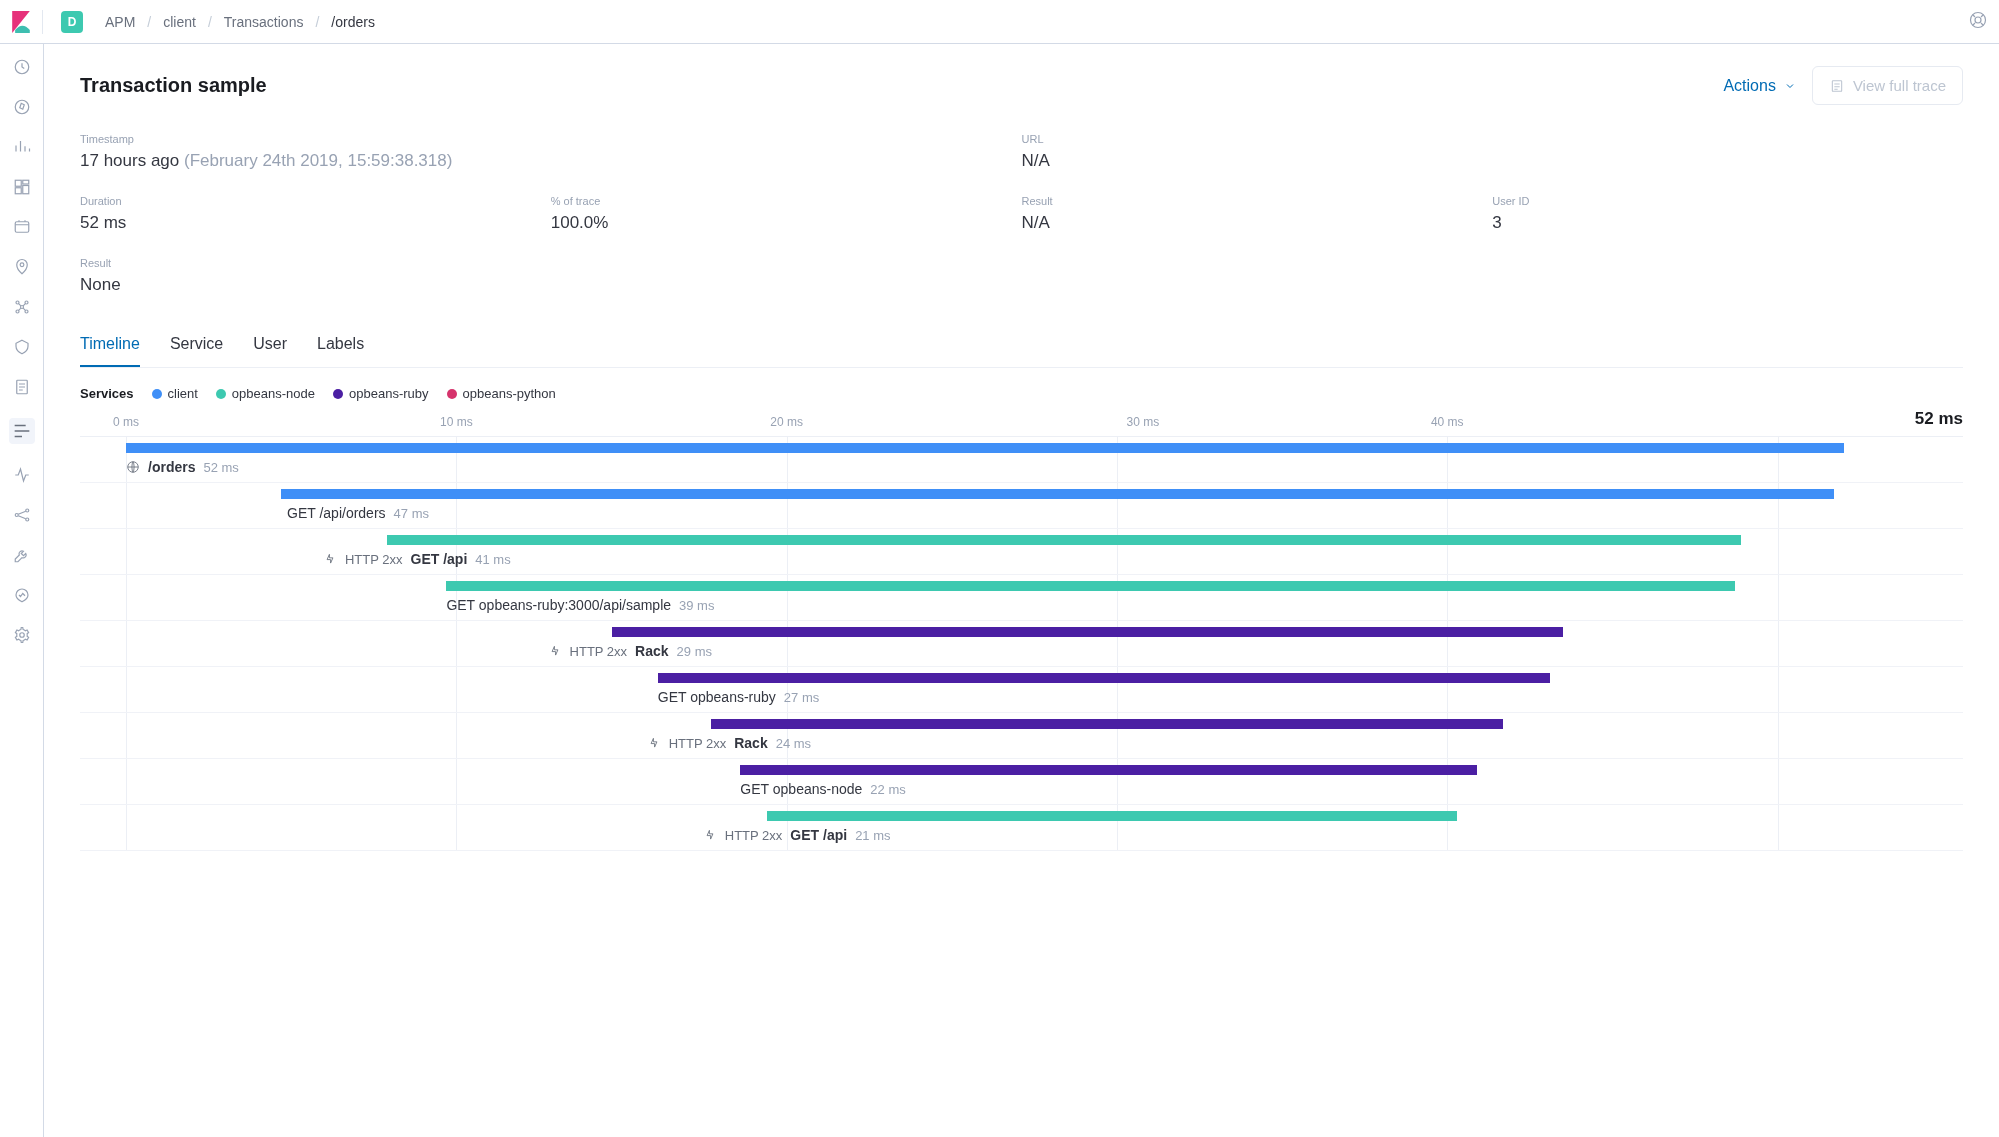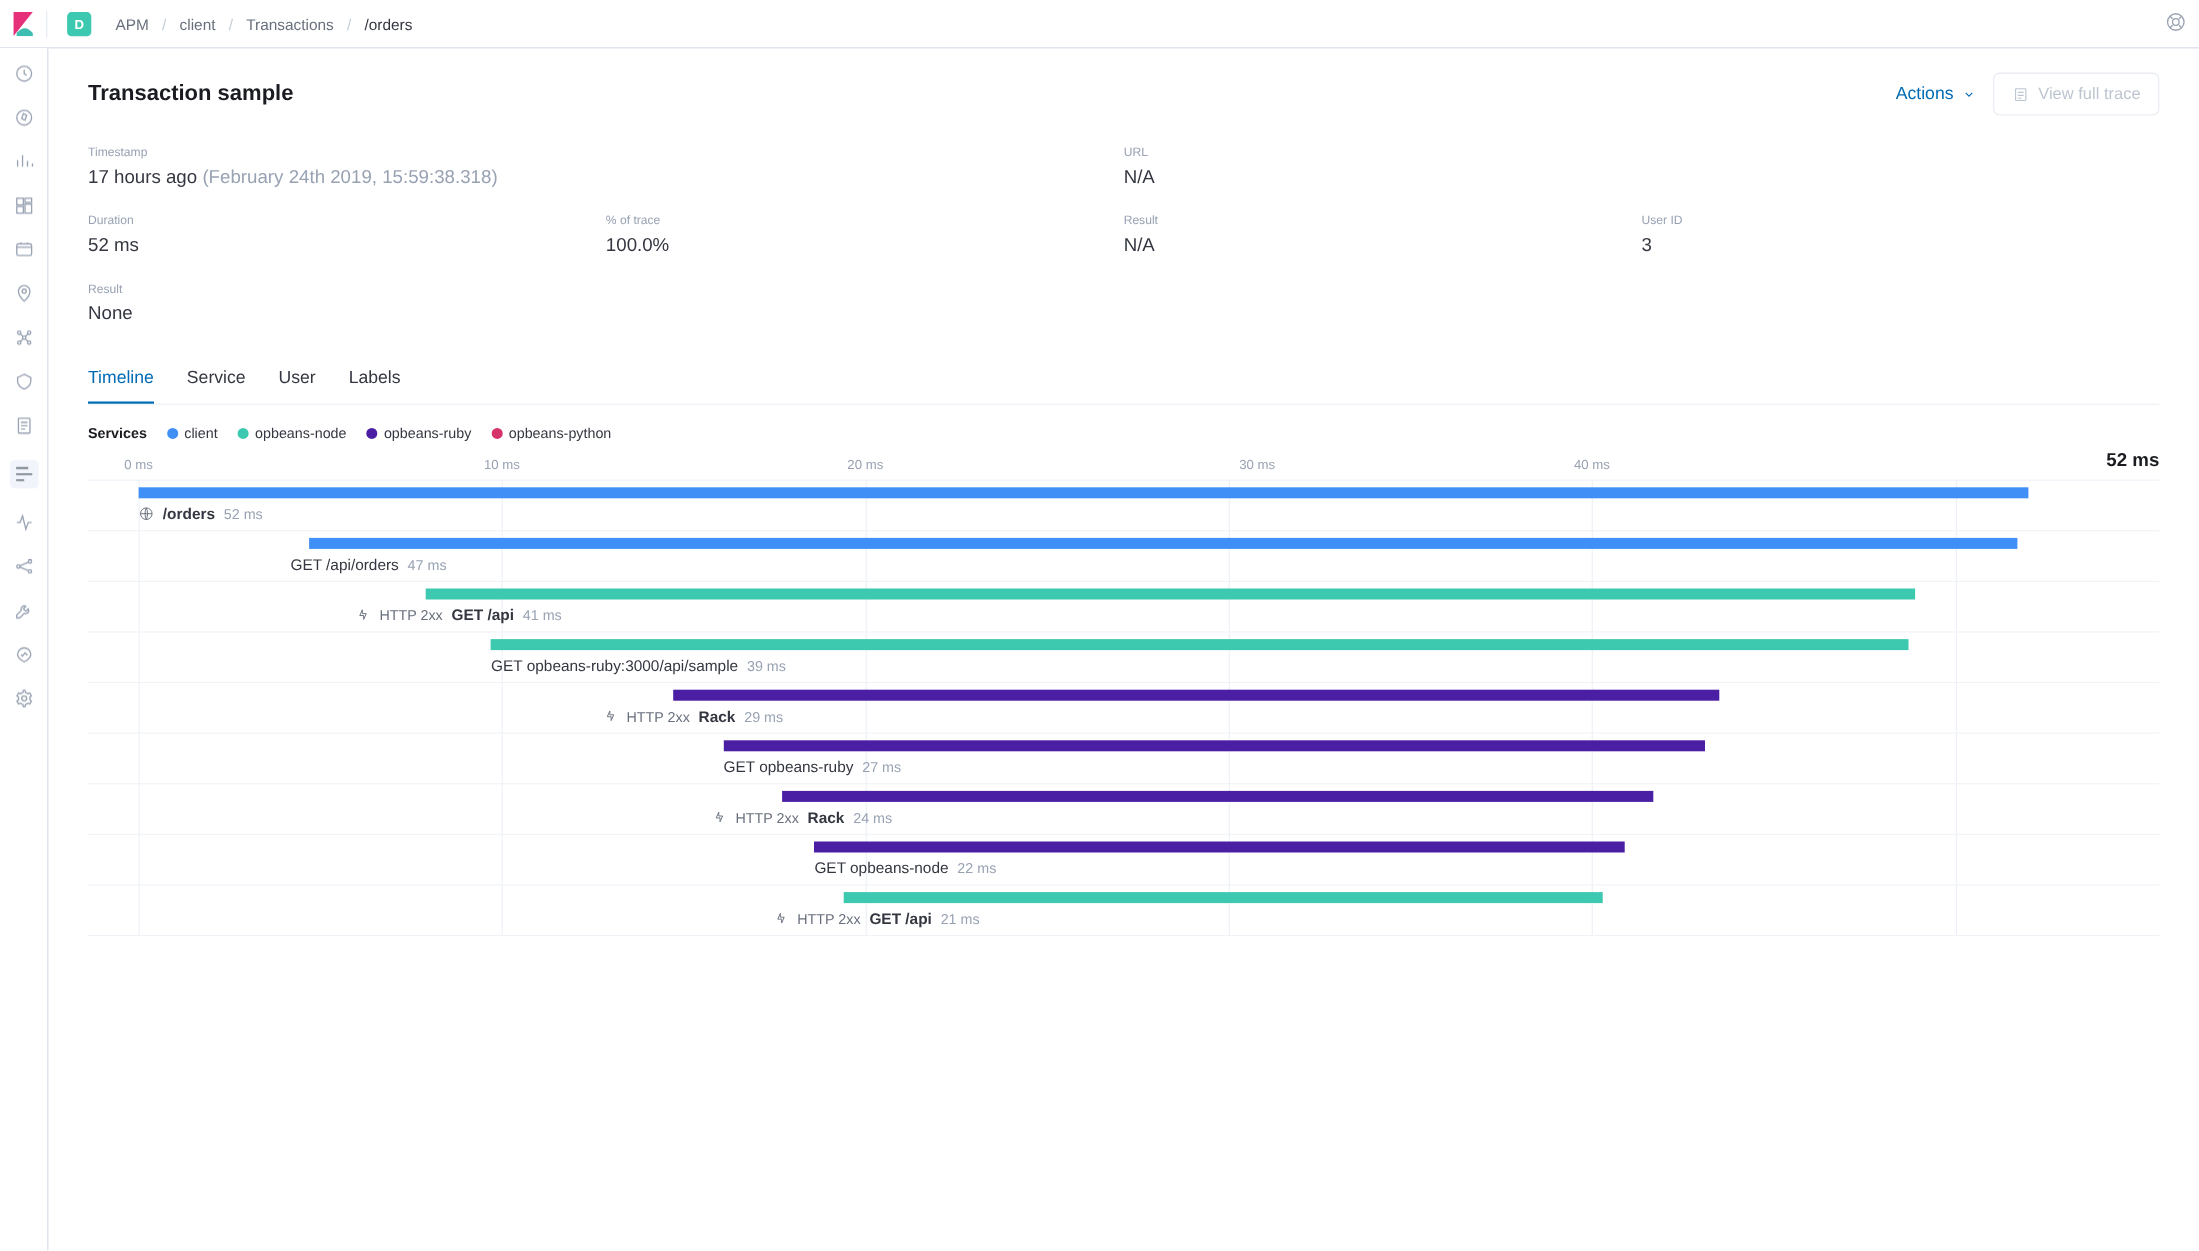--- a/index.html
+++ b/index.html
@@ -271,21 +271,21 @@
         </div>
       </div>
       <div class="row">
         <div class="vline" style="left: 46px;"></div>
         <div class="vline" style="left: 376.307px;"></div>
         <div class="vline" style="left: 706.613px;"></div>
         <div class="vline" style="left: 1036.92px;"></div>
         <div class="vline" style="left: 1367.23px;"></div>
         <div class="vline" style="left: 1697.53px;"></div>
         <div class="bar c-client" style="left: 201.244px; width: 1552.44px;"></div>
-        <div class="label-line" style="left: 184px; justify-content: space-between;">
+        <div class="label-line" style="left: 207px; justify-content: space-between;">
           <span class="span-name">GET /api/orders</span>
           <span class="span-dur">47 ms</span>
         </div>
       </div>
       <div class="row">
         <div class="vline" style="left: 46px;"></div>
         <div class="vline" style="left: 376.307px;"></div>
         <div class="vline" style="left: 706.613px;"></div>
         <div class="vline" style="left: 1036.92px;"></div>
         <div class="vline" style="left: 1367.23px;"></div>

